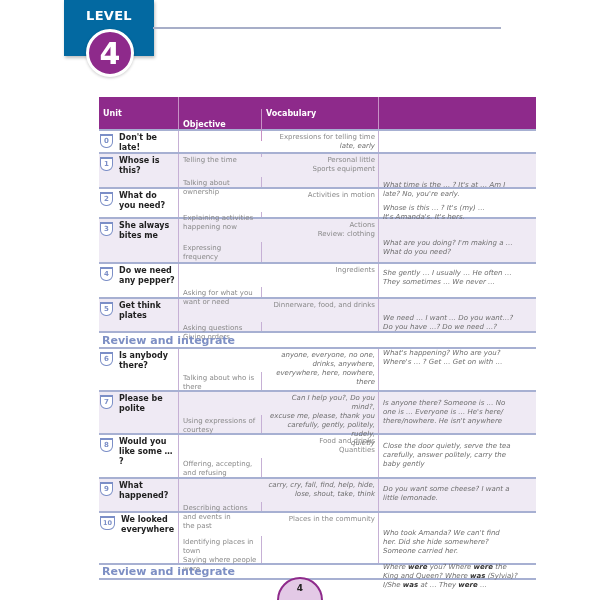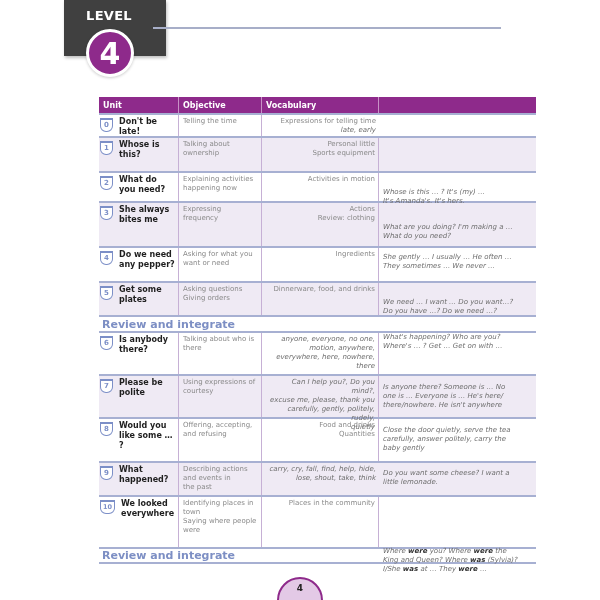--- a/index.html
+++ b/index.html
@@ -1,26 +1,26 @@
 <!DOCTYPE html>
 <html><head>
 <meta charset="utf-8">
 <style>
   html, body { margin:0; padding:0; }
   body { width:600px; height:600px; background:#ffffff; position:relative; overflow:hidden; font-family:"DejaVu Sans", "Liberation Sans", sans-serif; }
-  .level-tab { position:absolute; left:64px; top:0; width:90px; height:56px; background:#404040; box-shadow:1px 2px 3px rgba(0,0,0,0.25);padding-left:12px; }
+  .level-tab { position:absolute; left:64px; top:0; width:90px; height:56px; background:#0369a1; box-shadow:1px 2px 3px rgba(0,0,0,0.25); }
   .level-label { position:absolute; left:0; width:90px; top:8px; text-align:center; color:#ffffff; font-weight:bold; font-size:13px; letter-spacing:0.3px; }
   .level-circle { position:absolute; left:86px; top:29px; width:48px; height:48px; border-radius:50%; background:#8e2a8b; border:3px solid #ffffff; box-sizing:border-box; display:flex; align-items:center; justify-content:center; color:#ffffff; font-weight:bold; font-size:30px; box-shadow:0 1px 3px rgba(0,0,0,0.2); }
   .top-rule { position:absolute; left:153px; top:27px; width:348px; height:2px; background:#a7aec8; }
 
   .table { position:absolute; left:99px; top:97px; width:437px; }
-  .hdr { display:flex; height:16px; background:#8e2a8b; color:#fff; font-weight:bold; font-size:8px; align-items:center; }
+  .hdr { display:flex; height:32px; background:#8e2a8b; color:#fff; font-weight:bold; font-size:8px; align-items:center; }
   .hdr div { height:100%; display:flex; align-items:center; padding-left:4px; box-sizing:border-box; border-right:1px solid #c892c6; }
   .hdr div:last-child { border-right:none; }
-  .c1 { width:80px; } .c2 { width:83px; } .c3 { width:117px;text-align:right; } .c4 { width:157px;margin-top:48px; }
+  .c1 { width:80px; } .c2 { width:83px;margin-top:23px; } .c3 { width:117px;text-align:right; } .c4 { width:157px;margin-top:48px; }
 
   .row { display:flex; border-top:2px solid #a7b0d2; box-sizing:border-box; }
   .row.odd { background:#efeaf4; }
   .row.even { background:#ffffff; }
   .row > div { box-sizing:border-box; padding:2px 3px 1px 4px; font-size:7px; line-height:9px; color:#8a8a8a; border-right:1px solid #c6b0d5; }
   .row > div:last-child { border-right:none; }
   .unit-cell { display:flex; align-items:flex-start; padding-left:1px !important; }
   .badge { width:13px; height:14px; margin-top:1px; margin-right:6px; flex:none; border:1.5px solid #7c8fc7; border-top-width:2px; border-radius:0 0 6px 6px; background:#fff; color:#7c8fc7; font-size:7px; font-weight:bold; display:flex; align-items:center; justify-content:center; box-sizing:border-box; }
   .badge.wide { width:15px; font-size:6.5px; }
   .unit-title { color:#1f1f1f; font-weight:bold; font-size:8px; line-height:10px; }
@@ -56,20 +56,24 @@
           <span class="badge">0</span>
           <span class="unit-title">Don't be late!</span>
         </div>
         <div class="c2">
           <span class="line">Telling the time</span>
         </div>
         <div class="c3">
           <span class="line">Expressions for telling time</span>
           <span class="line it">late, early</span>
         </div>
+        <div class="c4">
+          <span class="line it">What time is the … ? It's at … Am I</span>
+          <span class="line it">late? No, you're early.</span>
+        </div>
       </div>
       <div class="row odd" style="height: 35px;">
         <div class="c1 unit-cell">
           <span class="badge">1</span>
           <span class="unit-title">Whose is this?</span>
         </div>
         <div class="c2">
           <span class="line">Talking about</span>
           <span class="line">ownership</span>
         </div>
@@ -129,21 +133,21 @@
           <span class="line">Ingredients</span>
         </div>
         <div class="c4">
           <span class="line it">We need … I want … Do you want…?</span>
           <span class="line it">Do you have …? Do we need …?</span>
         </div>
       </div>
       <div class="row odd" style="height: 34px;">
         <div class="c1 unit-cell">
           <span class="badge">5</span>
-          <span class="unit-title">Get some plates</span>
+          <span class="unit-title">Get think plates</span>
         </div>
         <div class="c2">
           <span class="line">Asking questions</span>
           <span class="line">Giving orders</span>
         </div>
         <div class="c3">
           <span class="line">Dinnerware, food, and drinks</span>
         </div>
         <div class="c4">
           <span class="line it">What's happening? Who are you?</span>
@@ -155,21 +159,21 @@
         <div class="c1 unit-cell">
           <span class="badge">6</span>
           <span class="unit-title">Is anybody there?</span>
         </div>
         <div class="c2">
           <span class="line">Talking about who is</span>
           <span class="line">there</span>
         </div>
         <div class="c3">
           <span class="line it">anyone, everyone, no one,</span>
-          <span class="line it">motion, anywhere,</span>
+          <span class="line it">drinks, anywhere,</span>
           <span class="line it">everywhere, here, nowhere,</span>
           <span class="line it">there</span>
         </div>
         <div class="c4">
           <span class="line it">Is anyone there? Someone is … No</span>
           <span class="line it">one is … Everyone is … He's here/</span>
           <span class="line it">there/nowhere. He isn't anywhere</span>
         </div>
       </div>
       <div class="row odd" style="height: 43px;">
@@ -218,20 +222,25 @@
         </div>
         <div class="c2">
           <span class="line">Describing actions</span>
           <span class="line">and events in</span>
           <span class="line">the past</span>
         </div>
         <div class="c3">
           <span class="line it">carry, cry, fall, find, help, hide,</span>
           <span class="line it">lose, shout, take, think</span>
         </div>
+        <div class="c4">
+          <span class="line it">Who took Amanda? We can't find</span>
+          <span class="line it">her. Did she hide somewhere?</span>
+          <span class="line it">Someone carried her.</span>
+        </div>
       </div>
       <div class="row even" style="height: 52px;">
         <div class="c1 unit-cell">
           <span class="badge wide">10</span>
           <span class="unit-title">We looked everywhere</span>
         </div>
         <div class="c2">
           <span class="line">Identifying places in</span>
           <span class="line">town</span>
           <span class="line">Saying where people</span>

